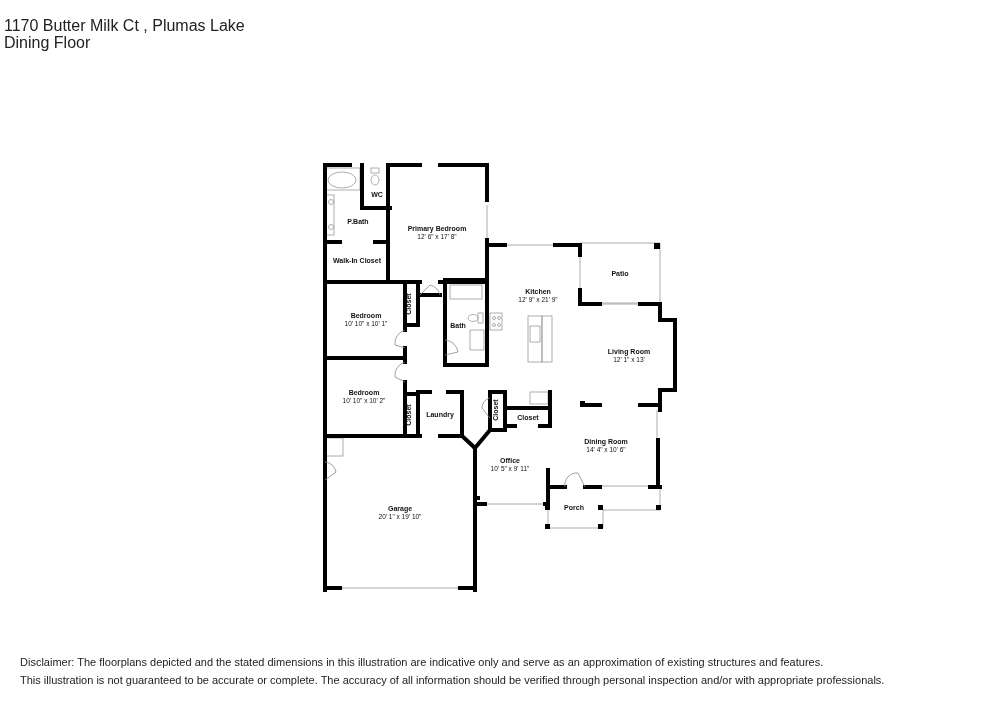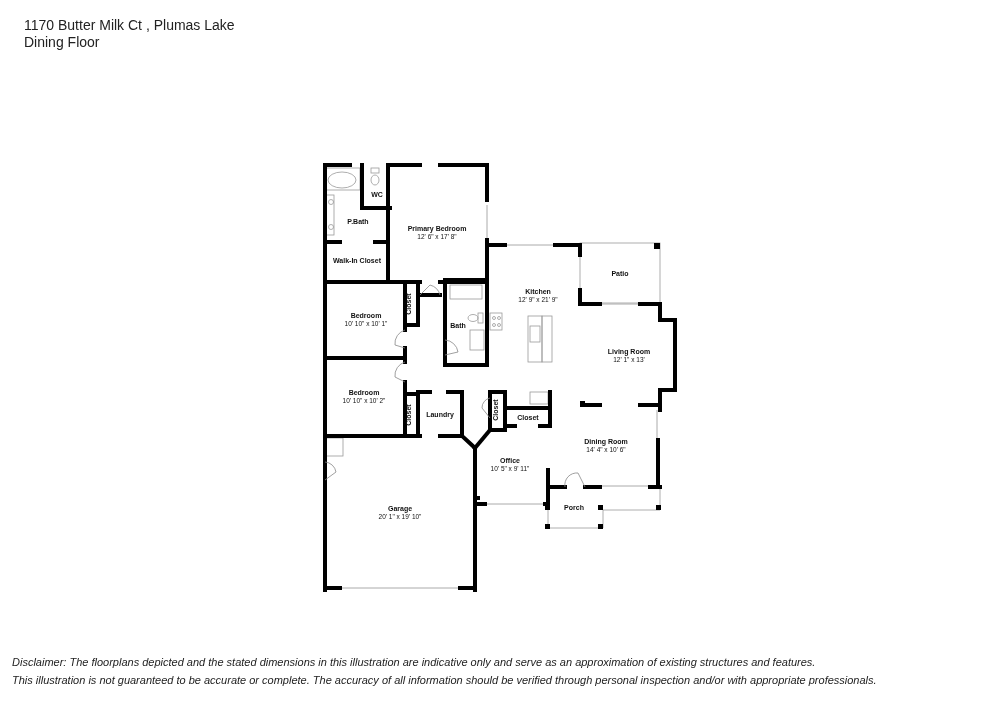--- a/index.html
+++ b/index.html
@@ -1,19 +1,19 @@
 <!DOCTYPE html>
 <html><head>
 <meta charset="utf-8">
 <style>
   html, body { margin:0; padding:0; background:#ffffff; }
   body { width:1000px; height:707px; position:relative; overflow:hidden; font-family:"Liberation Sans", sans-serif; color:#222; }
-  .hdr { position:absolute; left:24px; font-size:14px; color:#222; }
+  .hdr { position:absolute; left:4px; font-size:16px; color:#222; }
   #plan { position:absolute; left:0; top:0; }
-  .disc { position:absolute; left:12px; font-size:11px; color:#222; white-space:nowrap;font-style:italic; }
+  .disc { position:absolute; left:20px; font-size:11px; color:#222; white-space:nowrap; }
   svg text { font-family:"Liberation Sans", sans-serif; fill:#111; }
   .rl { font-size:7px; font-weight:bold; }
   .rd { font-size:6.5px; }
 </style>
 </head>
 <body>
 
 <div class="hdr" style="top:17px;">1170 Butter Milk Ct , Plumas Lake</div>
 <div class="hdr" style="top:34px;">Dining Floor</div>
 

